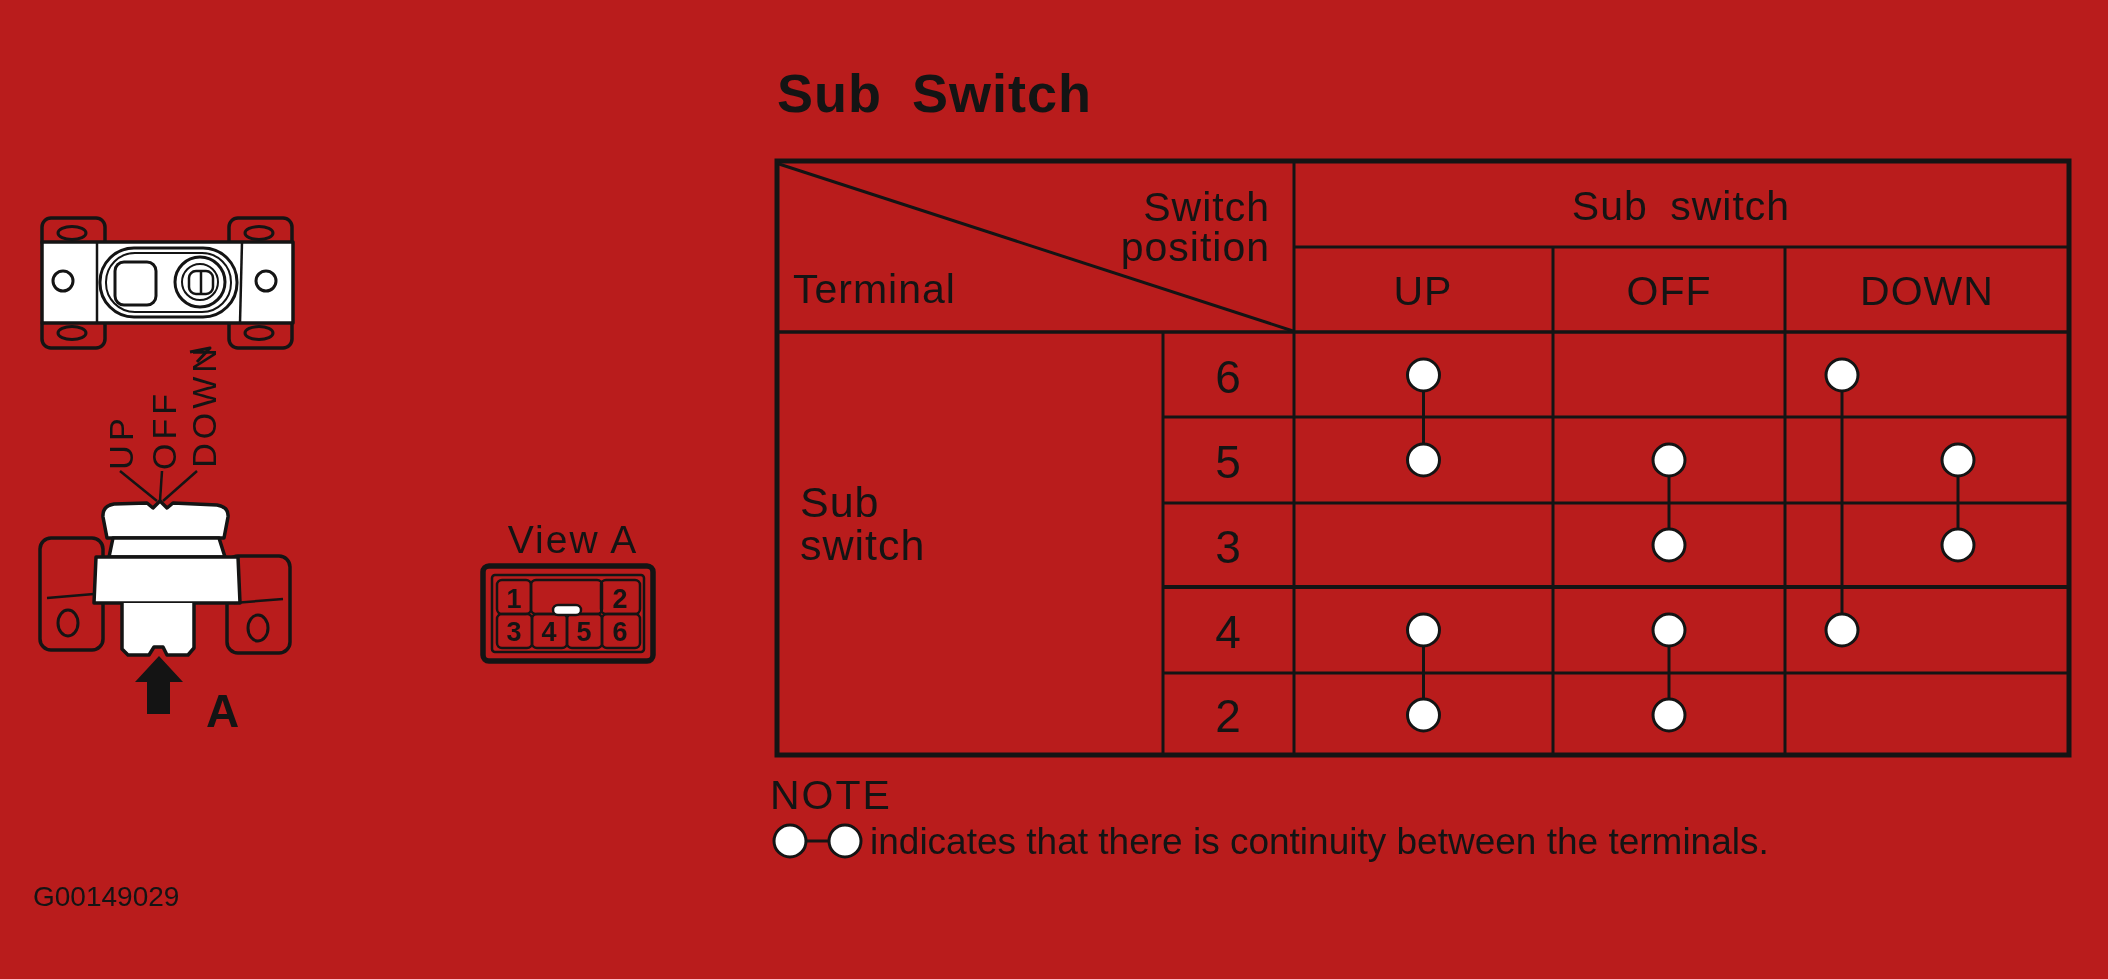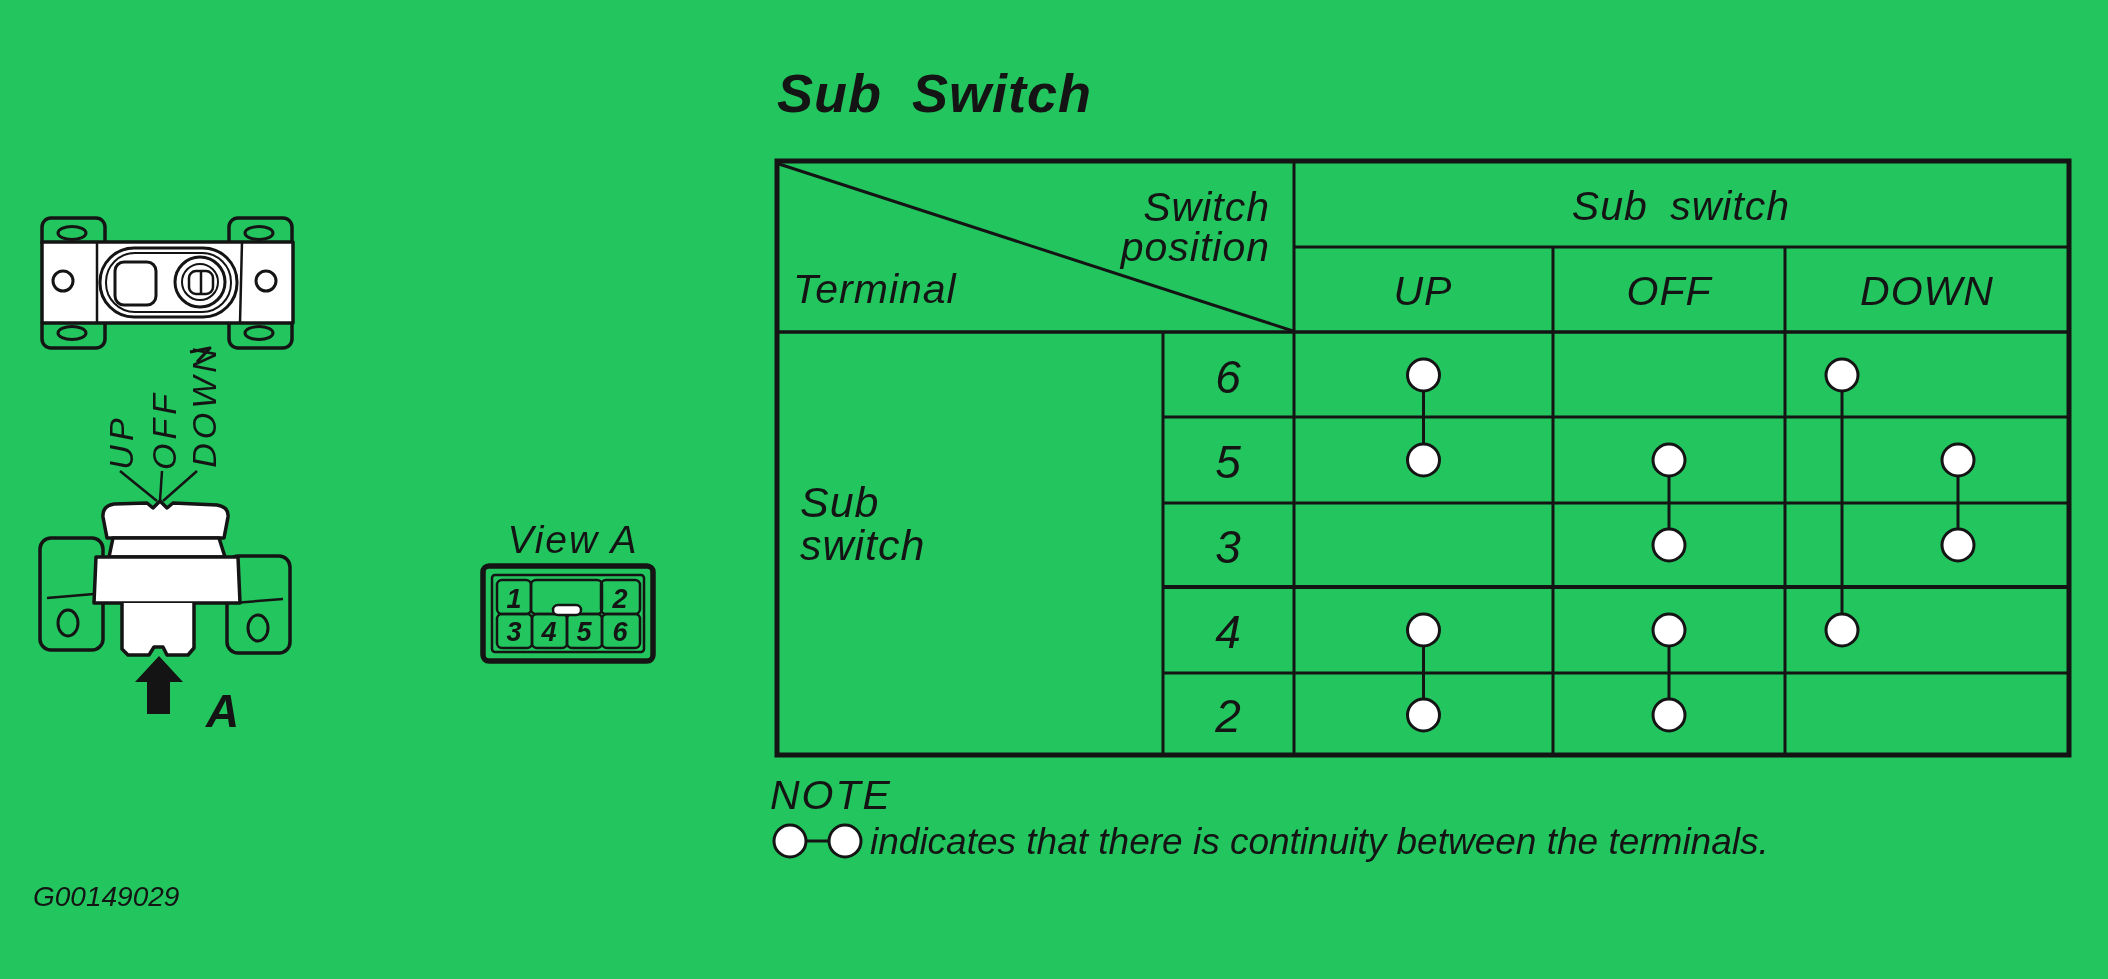--- a/index.html
+++ b/index.html
@@ -1,17 +1,17 @@
 <!DOCTYPE html>
 <html><head>
 <meta charset="utf-8">
 <style>
   html,body{margin:0;padding:0;background:#fff;}
-  .page{position:relative;width:2108px;height:979px;background:#22c55e;overflow:hidden;
-        font-family:"Liberation Sans",sans-serif;font-style:italic;}
+  .page{position:relative;width:2108px;height:979px;background:#b91c1c;overflow:hidden;
+        font-family:"Liberation Sans",sans-serif;}
   svg{position:absolute;left:0;top:0;}
   text{fill:#141414;font-family:"Liberation Sans",sans-serif;}
   .ink{stroke:#141414;fill:none;}
   .t-title{font-size:54px;font-weight:bold;word-spacing:14px;letter-spacing:1px;}
   .t-head{font-size:41px;letter-spacing:1px;}
   .t-head-group{font-size:41px;word-spacing:10px;letter-spacing:1px;}
   .t-digit{font-size:46px;}
   .t-rowlabel{font-size:43px;letter-spacing:1px;}
   .t-note-h{font-size:41px;letter-spacing:2px;}
   .t-note{font-size:37px;}

